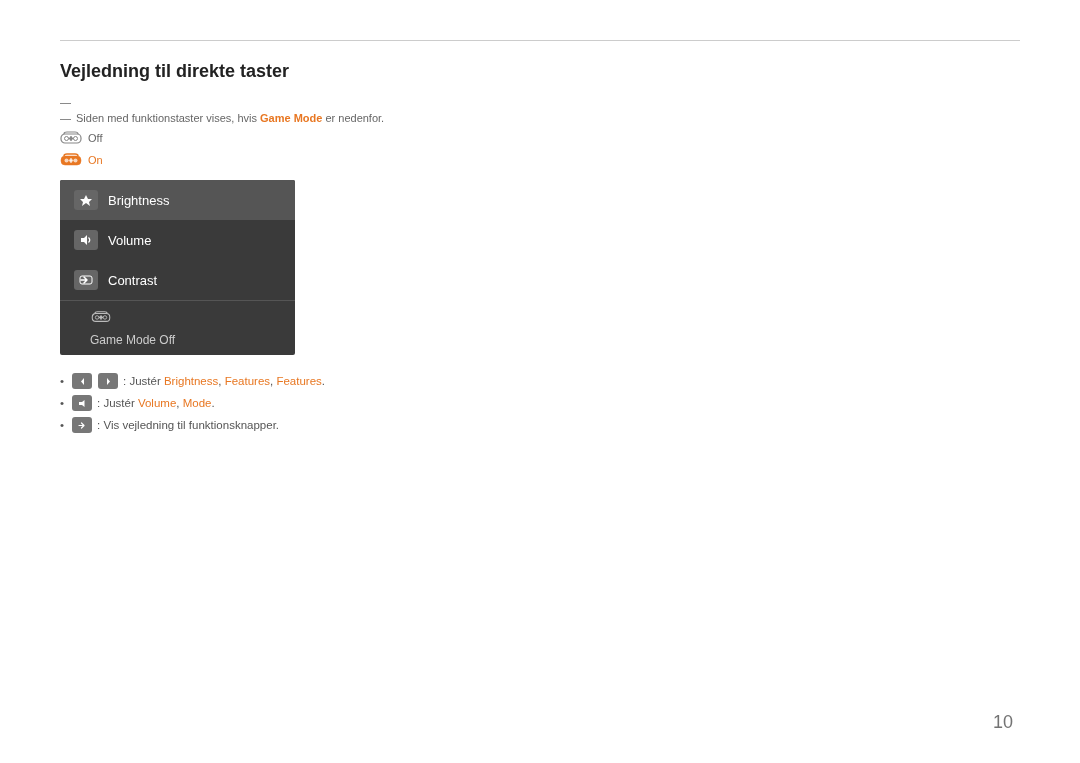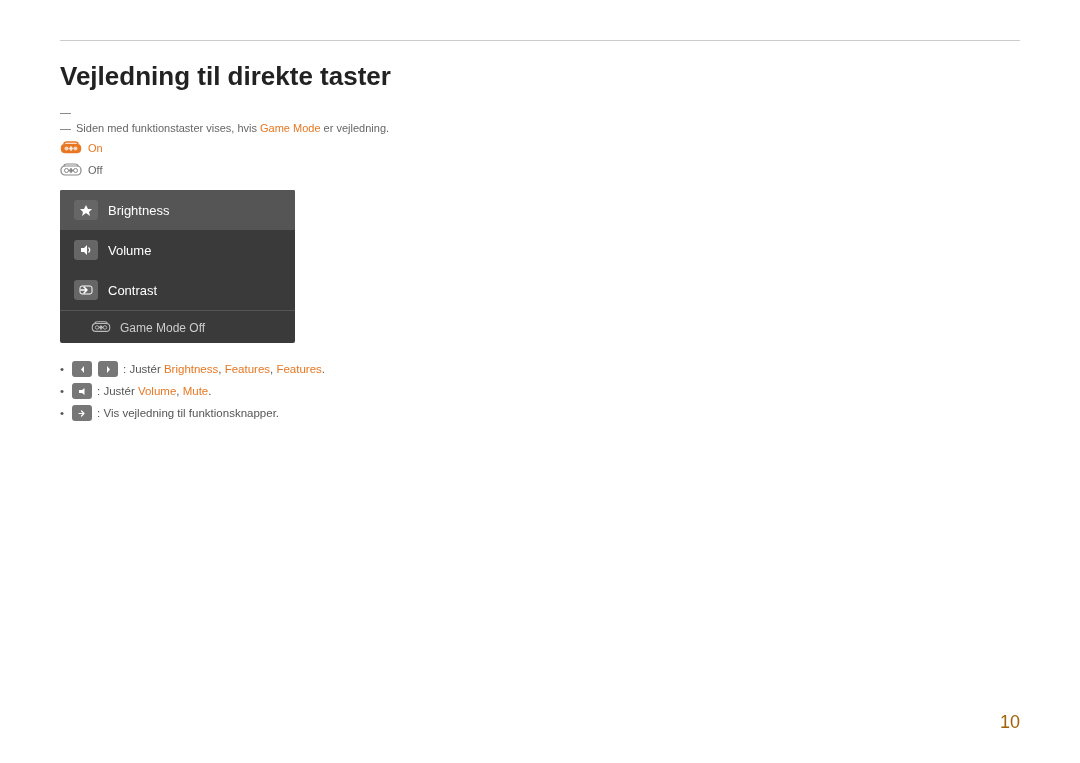--- a/index.html
+++ b/index.html
@@ -19,21 +19,21 @@
       height: 100%;
     }
 
     .top-divider {
       border: none;
       border-top: 1px solid #ccc;
       margin-bottom: 20px;
     }
 
     .page-title {
-      font-size: 26px;
+      font-size: 18px;
       font-weight: 600;
       color: #222;
       margin-bottom: 14px;
     }
 
     .note-line {
       font-size: 11px;
       color: #666;
       margin-bottom: 4px;
       display: flex;
@@ -42,21 +42,21 @@
     }
 
     .note-line .dash {
       color: #666;
       font-size: 11px;
       flex-shrink: 0;
     }
 
     .note-link {
       color: #e87722;
-      font-weight: 400;
+      font-weight: 700;
     }
 
     .icon-row {
       display: flex;
       align-items: center;
       gap: 6px;
       margin: 6px 0 3px 0;
     }
 
     .gamepad-icon {
@@ -113,24 +113,25 @@
       flex-shrink: 0;
     }
 
     .osd-btn svg {
       width: 14px;
       height: 14px;
     }
 
     .osd-subitem {
       display: flex;
-      align-items: flex-end;
+      align-items: flex-start;
       padding: 8px 14px 8px 30px;
       gap: 8px;
       border-top: 1px solid #555;
+      flex-direction: column;
     }
 
     .osd-subitem-text {
       color: #ccc;
       font-size: 12px;
     }
 
     
     .bullet-list {
       margin-top: 18px;
@@ -169,71 +170,71 @@
       height: 11px;
     }
 
     .highlight-orange {
       color: #e87722;
     }
 
     .page-number {
       position: absolute;
       bottom: 30px;
-      right: 60px;
+      right: 67px;
       font-size: 18px;
-      color: #a16207;
+      color: #737373;
     }
   </style>
 </head>
 <body>
 
 <div class="page-container">
   <hr class="top-divider">
 
   <h1 class="page-title">Vejledning til direkte taster</h1>
 
   <div class="note-line">
     <span class="dash">—</span>
   </div>
   <div class="note-line">
     <span class="dash">—</span>
     <span>
-      <span>Siden med funktionstaster vises, hvis </span><span class="note-link">Game Mode</span><span> er vejledning.</span>
+      <span>Siden med funktionstaster vises, hvis </span><span class="note-link">Game Mode</span><span> er nedenfor.</span>
     </span>
   </div>
 
-  <div class="icon-row">
-    <span class="gamepad-icon">
-      <svg viewBox="0 0 22 16" width="22" height="16">
-
-        <rect x="1" y="4" width="20" height="9" rx="4" fill="#e87722" stroke="#e87722" stroke-width="0.5"></rect>
-        <circle cx="6.5" cy="8.5" r="2" fill="#fff" opacity="0.7"></circle>
-        <circle cx="15.5" cy="8.5" r="2" fill="#fff" opacity="0.7"></circle>
-        <rect x="10" y="6" width="2" height="5" rx="1" fill="#fff" opacity="0.7"></rect>
-        <rect x="8.5" y="7.5" width="5" height="2" rx="1" fill="#fff" opacity="0.7"></rect>
-
-        <path d="M4 4 Q4 2 7 2 L15 2 Q18 2 18 4" fill="none" stroke="#e87722" stroke-width="1.5"></path>
-      </svg>
-    </span>
-    <span class="icon-label-on">On</span>
-  </div>
   <div class="icon-row">
     <span class="gamepad-icon">
       <svg viewBox="0 0 22 16" width="22" height="16">
         <rect x="1" y="4" width="20" height="9" rx="4" fill="none" stroke="#888" stroke-width="1.2"></rect>
         <circle cx="6.5" cy="8.5" r="2" fill="none" stroke="#888" stroke-width="1"></circle>
         <circle cx="15.5" cy="8.5" r="2" fill="none" stroke="#888" stroke-width="1"></circle>
         <rect x="10" y="6" width="2" height="5" rx="1" fill="#888"></rect>
         <rect x="8.5" y="7.5" width="5" height="2" rx="1" fill="#888"></rect>
         <path d="M4 4 Q4 2 7 2 L15 2 Q18 2 18 4" fill="none" stroke="#888" stroke-width="1.2"></path>
       </svg>
     </span>
     <span class="icon-label-off">Off</span>
   </div>
+  <div class="icon-row">
+    <span class="gamepad-icon">
+      <svg viewBox="0 0 22 16" width="22" height="16">
+
+        <rect x="1" y="4" width="20" height="9" rx="4" fill="#e87722" stroke="#e87722" stroke-width="0.5"></rect>
+        <circle cx="6.5" cy="8.5" r="2" fill="#fff" opacity="0.7"></circle>
+        <circle cx="15.5" cy="8.5" r="2" fill="#fff" opacity="0.7"></circle>
+        <rect x="10" y="6" width="2" height="5" rx="1" fill="#fff" opacity="0.7"></rect>
+        <rect x="8.5" y="7.5" width="5" height="2" rx="1" fill="#fff" opacity="0.7"></rect>
+
+        <path d="M4 4 Q4 2 7 2 L15 2 Q18 2 18 4" fill="none" stroke="#e87722" stroke-width="1.5"></path>
+      </svg>
+    </span>
+    <span class="icon-label-on">On</span>
+  </div>
 
   <div class="osd-menu">
 
     <div class="osd-item active">
       <span class="osd-btn">
         <svg viewBox="0 0 14 14" fill="white">
           <polygon points="7,2 9,6 13,6 10,9 11,13 7,10 3,13 4,9 1,6 5,6" fill="white"></polygon>
         </svg>
       </span>
       <span class="osd-item-text">Brightness</span>
@@ -292,21 +293,21 @@
       <span>: Justér <span class="highlight-orange">Brightness</span>, <span class="highlight-orange">Features</span>, <span class="highlight-orange">Features</span>.</span>
     </li>
 
     <li class="bullet-item">
       <span class="bullet-dot">•</span>
       <span class="inline-btn">
         <svg viewBox="0 0 11 11" fill="white" width="11" height="11">
           <polygon points="2,4 5,4 7.5,2 7.5,9 5,7 2,7" fill="white"></polygon>
         </svg>
       </span>
-      <span>: Justér <span class="highlight-orange">Volume</span>, <span class="highlight-orange">Mute</span>.</span>
+      <span>: Justér <span class="highlight-orange">Volume</span>, <span class="highlight-orange">Mode</span>.</span>
     </li>
 
     <li class="bullet-item">
       <span class="bullet-dot">•</span>
       <span class="inline-btn">
         <svg viewBox="0 0 11 11" fill="white" width="11" height="11">
           <path d="M2 5.5 L7 5.5 M7 5.5 L4.5 3 M7 5.5 L4.5 8" stroke="white" stroke-width="1.2" fill="none" stroke-linecap="round"></path>
         </svg>
       </span>
       <span>: Vis vejledning til funktionsknapper.</span>

